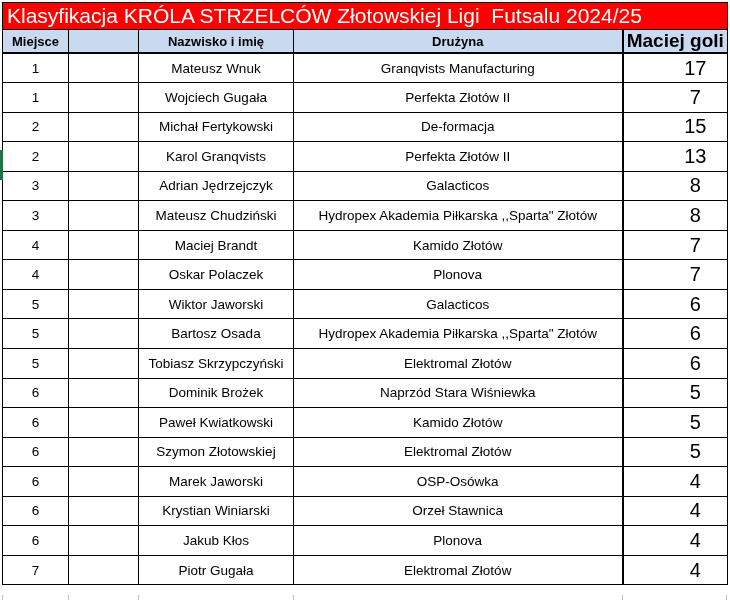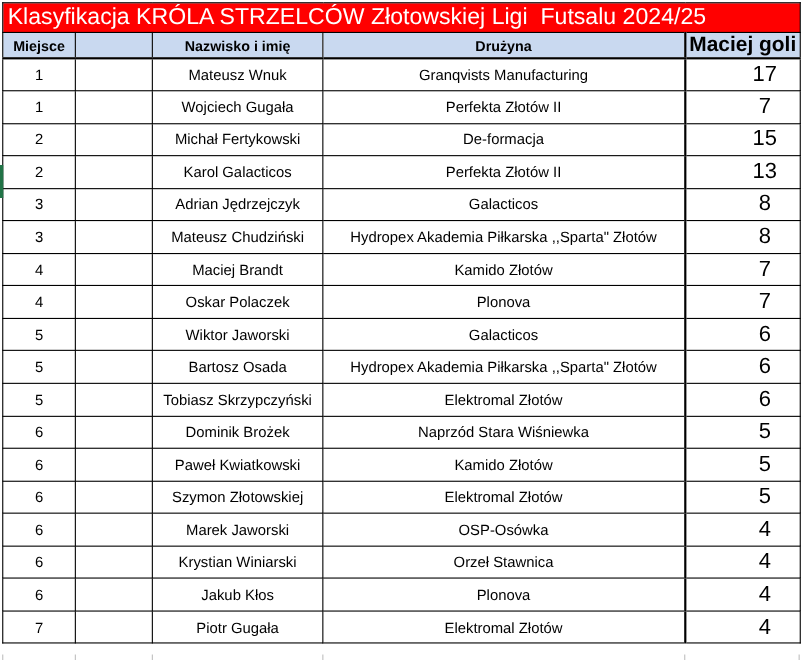--- a/index.html
+++ b/index.html
@@ -131,21 +131,21 @@
         <tr class="data-row">
     <td class="place">2</td>
     <td class="logo"></td>
     <td class="name">Michał Fertykowski</td>
     <td class="team">De-formacja</td>
     <td class="goals">15</td>
   </tr>
         <tr class="data-row">
     <td class="place">2</td>
     <td class="logo"></td>
-    <td class="name">Karol Galacticos</td>
+    <td class="name">Karol Granqvists</td>
     <td class="team">Perfekta Złotów II</td>
     <td class="goals">13</td>
   </tr>
         <tr class="data-row">
     <td class="place">3</td>
     <td class="logo"></td>
     <td class="name">Adrian Jędrzejczyk</td>
     <td class="team">Galacticos</td>
     <td class="goals">8</td>
   </tr>

